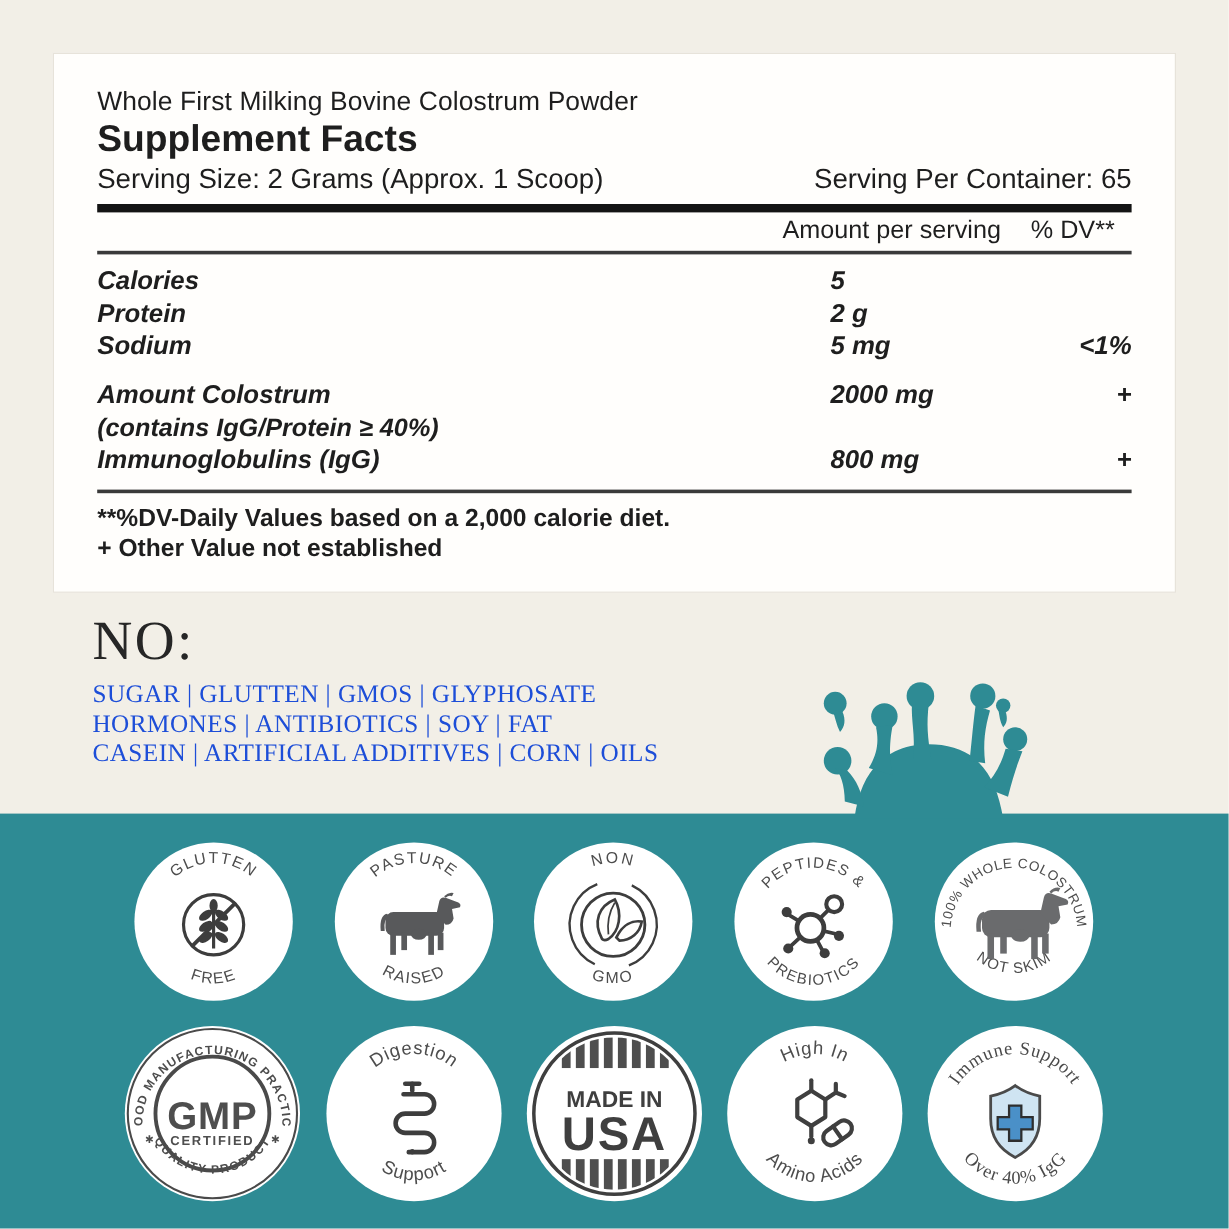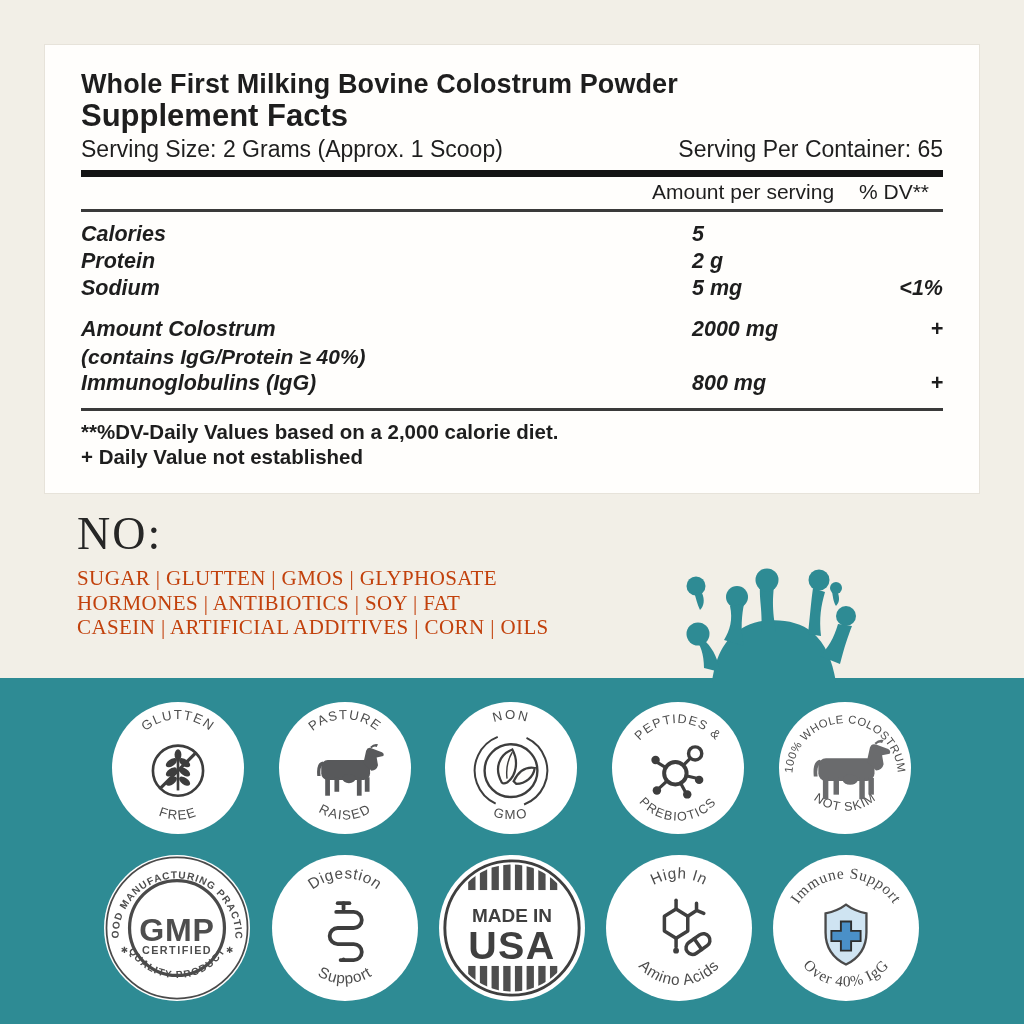--- a/index.html
+++ b/index.html
@@ -4,21 +4,21 @@
 <style>
   html,body{margin:0;padding:0;}
   .page{position:relative;width:1024px;height:1024px;background:#f2efe7;overflow:hidden;
         font-family:"Liberation Sans",sans-serif;color:#1e1e1e;}
   .teal-band{position:absolute;left:0;top:678px;width:1024px;height:346px;background:#2e8b94;}
   .splash{position:absolute;left:660px;top:542px;width:200px;height:140px;}
 
   
   .card{position:absolute;left:44px;top:44px;width:936px;height:450px;background:#fffefc;
         border:1px solid #e7e3da;box-sizing:border-box;padding:26px 36px 0 36px;}
-  .prod-title{font-size:27px;font-weight:bold;line-height:27px;letter-spacing:.1px;}
+  .prod-title{font-size:22px;font-weight:normal;line-height:27px;letter-spacing:.1px;}
   .panel-title{font-size:31px;font-weight:bold;line-height:34px;margin-top:1px;}
   .serving-row{display:flex;justify-content:space-between;font-size:23px;line-height:27px;margin-top:3px;}
   .bar-thick{height:7px;background:#141414;margin-top:7px;}
   .hdr-row{position:relative;height:32px;font-size:21px;}
   .hdr-amount{position:absolute;left:571px;bottom:5px;}
   .hdr-dv{position:absolute;right:14px;bottom:5px;}
   .bar-thin{height:3px;background:#3a3a3a;}
   .nrow{position:relative;height:27px;font-size:21.5px;font-weight:bold;line-height:27px;font-style:italic;}
   .nrow .amt{position:absolute;left:611px;}
   .nrow .dv{position:absolute;right:0;}
@@ -26,21 +26,21 @@
   .rows-mid{margin-top:14px;}
   .nrow.sub{font-size:21px;}
   .bar-thin2{height:3px;background:#3a3a3a;margin-top:11px;}
   .foot{font-size:20.5px;font-weight:bold;line-height:25px;}
   .foots{margin-top:8px;}
   .other-ing{font-size:21px;font-weight:bold;margin-top:16px;}
 
   
   .no-sec{position:absolute;left:77px;top:508px;font-family:"Liberation Serif",serif;color:#262626;}
   .no-head{font-size:46px;line-height:52px;letter-spacing:2px;}
-  .no-lines{margin-top:6px;font-size:21px;line-height:24.5px;letter-spacing:.4px;color:#c2410c;}
+  .no-lines{margin-top:6px;font-size:21px;line-height:24.5px;letter-spacing:.4px;color:#1d4ed8;}
 
   
   .badge{position:absolute;border-radius:50%;background:#ffffff;}
   .badge svg{position:absolute;left:0;top:0;width:100%;height:100%;}
   .arc-txt{font-family:"Liberation Sans",sans-serif;fill:#4d4d4d;}
   .arc-serif{font-family:"Liberation Serif",serif;fill:#4a4a4a;}
   .gmp-big{font-family:"Liberation Sans",sans-serif;font-weight:bold;fill:#4e4e4e;}
 </style>
 </head>
 <body>
@@ -113,21 +113,21 @@
       <div class="nrow">
         <span>Immunoglobulins (IgG)</span>
         <span class="amt">800 mg</span>
         <span class="dv">+</span>
       </div>
     </div>
 
     <div class="bar-thin2"></div>
     <div class="foots">
       <div class="foot">**%DV-Daily Values based on a 2,000 calorie diet.</div>
-      <div class="foot">+ Daily Value not established</div>
+      <div class="foot">+ Other Value not established</div>
     </div>
   </div>
 
   <div class="no-sec">
     <div class="no-head">NO:</div>
     <div class="no-lines">
       <div>SUGAR | GLUTTEN | GMOS | GLYPHOSATE</div>
       <div>HORMONES | ANTIBIOTICS | SOY | FAT</div>
       <div>CASEIN | ARTIFICIAL ADDITIVES | CORN | OILS</div>
     </div>

